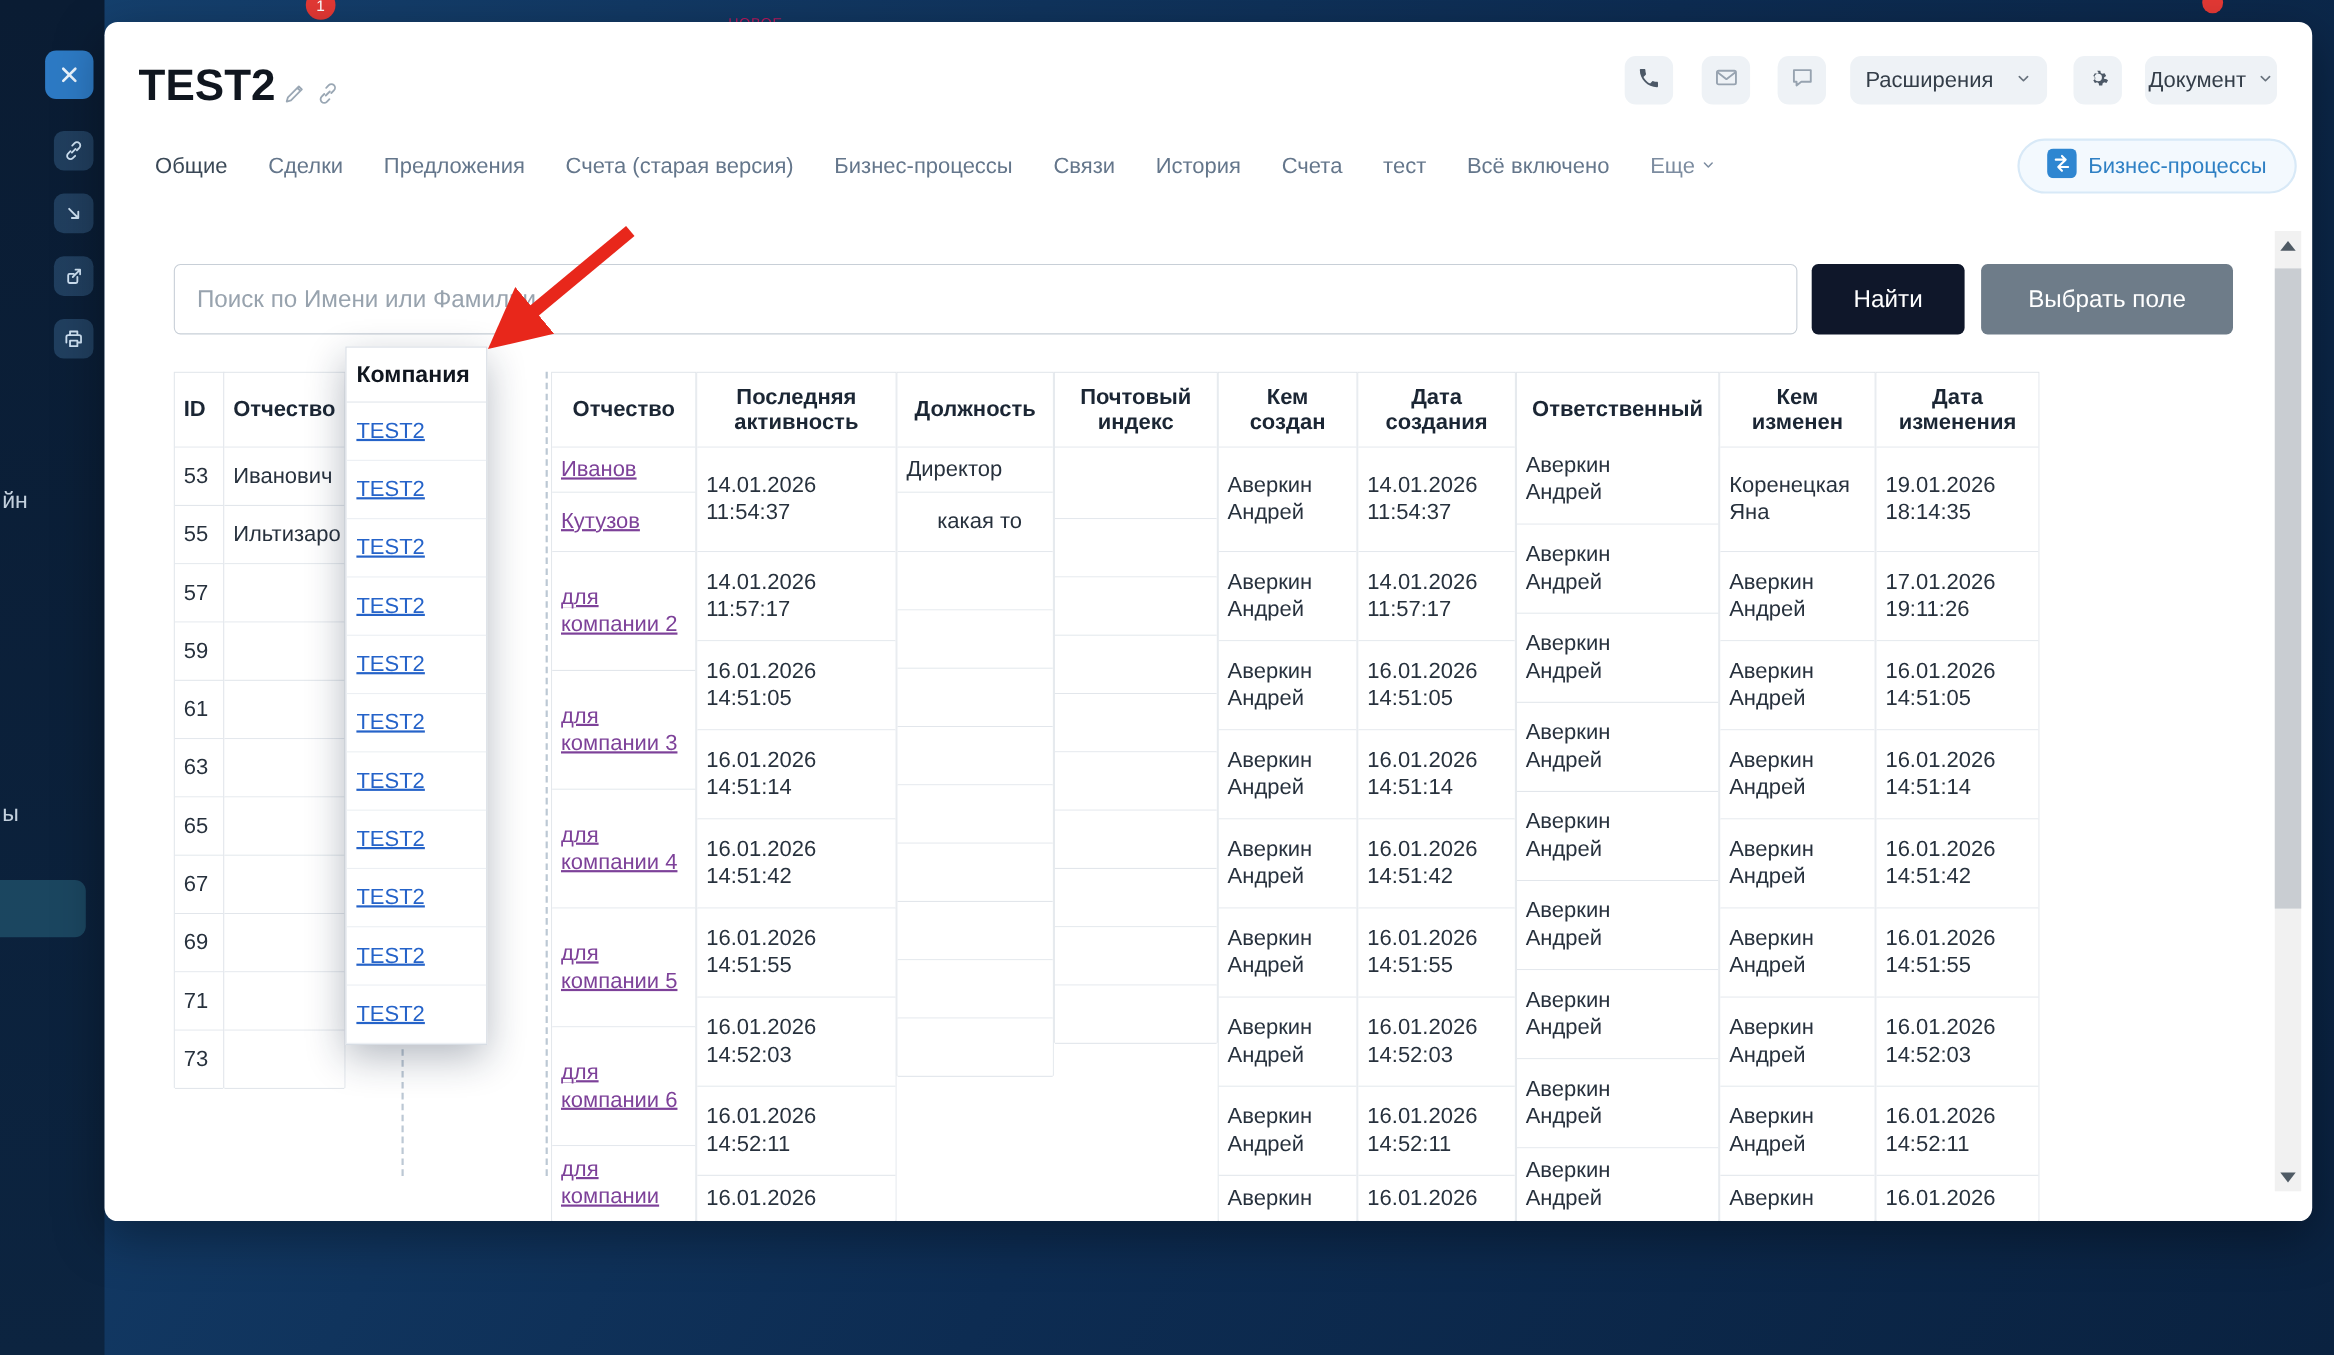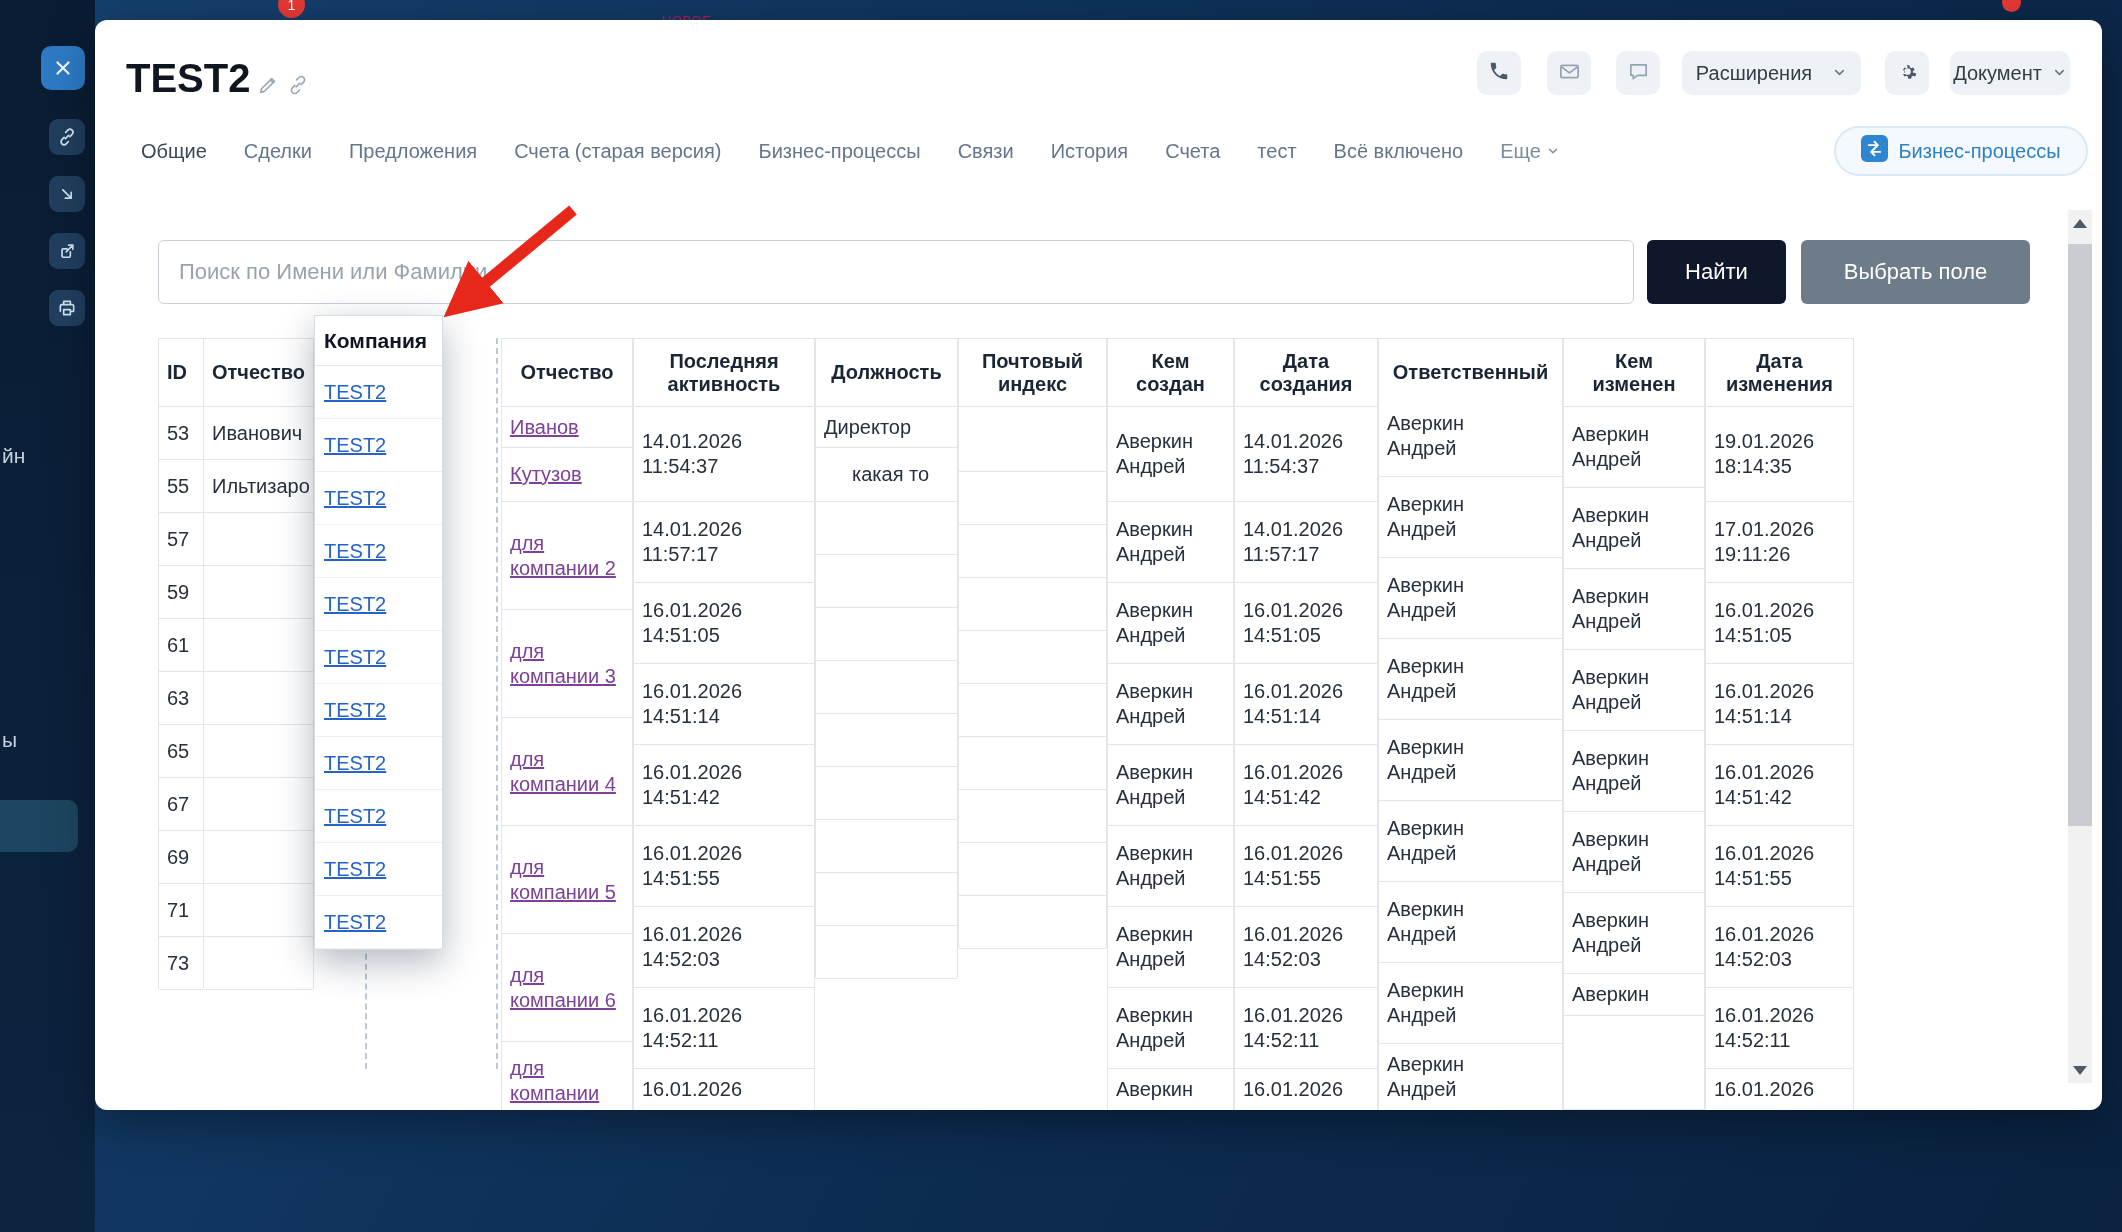--- a/index.html
+++ b/index.html
@@ -282,21 +282,21 @@
           </div>
           <div class="tcell" style="height: 108px;">
             <a class="lnk visited" href="#">для компании 4</a>
           </div>
           <div class="tcell" style="height: 108px;">
             <a class="lnk visited" href="#">для компании 5</a>
           </div>
           <div class="tcell" style="height: 108px;">
             <a class="lnk visited" href="#">для компании 6</a>
           </div>
-          <div class="tcell" style="height: 69px; align-items: flex-end;">
+          <div class="tcell" style="height: 69px;">
             <a class="lnk visited" href="#">для компании</a>
           </div>
         </div>
       </div>
       <div class="tcol" style="left: 538px; width: 182px; height: 772px;">
         <div class="thead">Последняя активность</div>
         <div class="tcells" style="top: 68px;">
           <div class="tcell" style="height: 95px;">14.01.2026 11:54:37</div>
           <div class="tcell" style="height: 81px;">14.01.2026 11:57:17</div>
           <div class="tcell" style="height: 81px;">16.01.2026 14:51:05</div>
@@ -377,20 +377,21 @@
           <div class="tcell" style="height: 81px; padding-right: 56px;">Аверкин Андрей</div>
           <div class="tcell" style="height: 81px; padding-right: 56px;">Аверкин Андрей</div>
           <div class="tcell" style="height: 81px; padding-right: 56px;">Аверкин Андрей</div>
           <div class="tcell" style="height: 81px; padding-right: 56px;">Аверкин Андрей</div>
           <div class="tcell" style="height: 67px; padding-right: 56px;">Аверкин Андрей</div>
         </div>
       </div>
       <div class="tcol" style="left: 1468px; width: 142px; height: 772px;">
         <div class="thead">Кем изменен</div>
         <div class="tcells" style="top: 68px;">
+          <div class="tcell" style="height: 95px;">Коренецкая Яна</div>
           <div class="tcell" style="height: 81px;">Аверкин Андрей</div>
           <div class="tcell" style="height: 81px;">Аверкин Андрей</div>
           <div class="tcell" style="height: 81px;">Аверкин Андрей</div>
           <div class="tcell" style="height: 81px;">Аверкин Андрей</div>
           <div class="tcell" style="height: 81px;">Аверкин Андрей</div>
           <div class="tcell" style="height: 81px;">Аверкин Андрей</div>
           <div class="tcell" style="height: 81px;">Аверкин Андрей</div>
           <div class="tcell" style="height: 42px;">Аверкин</div>
         </div>
       </div>

